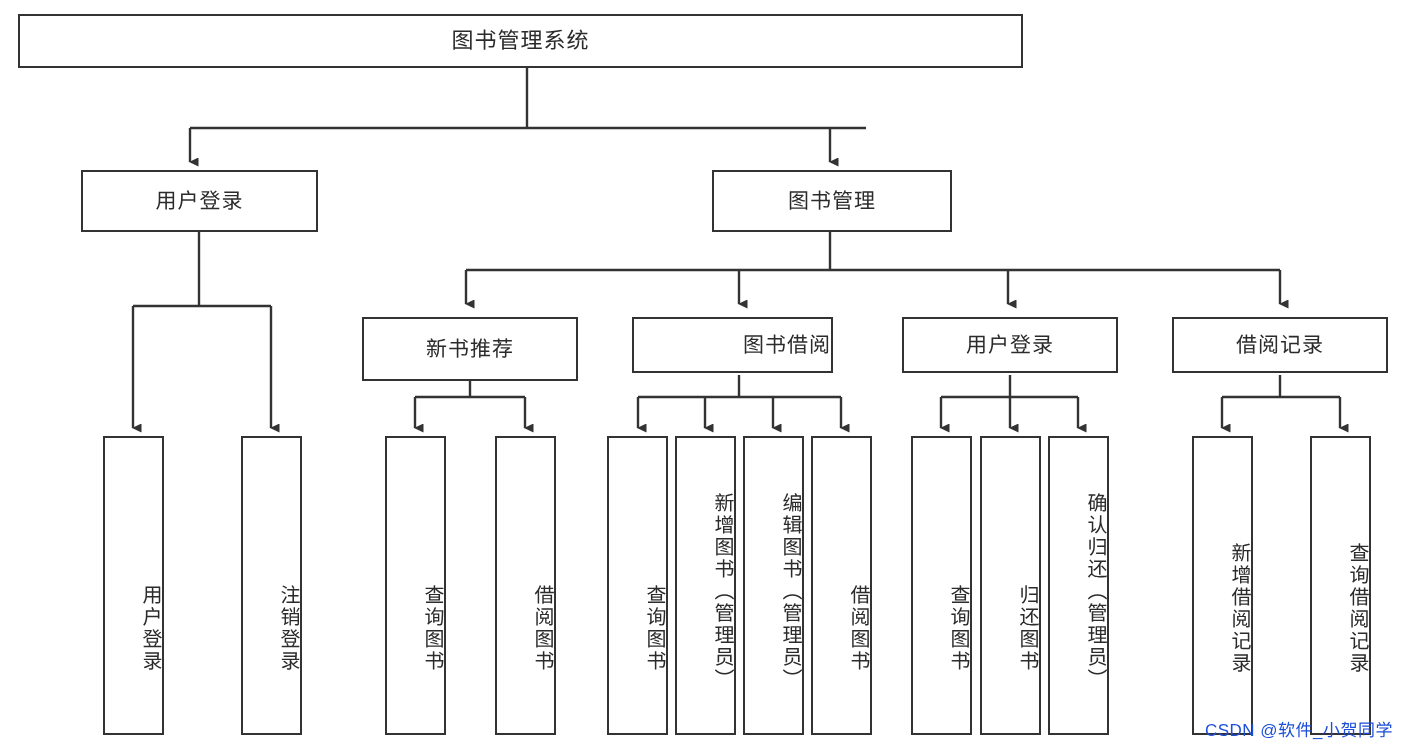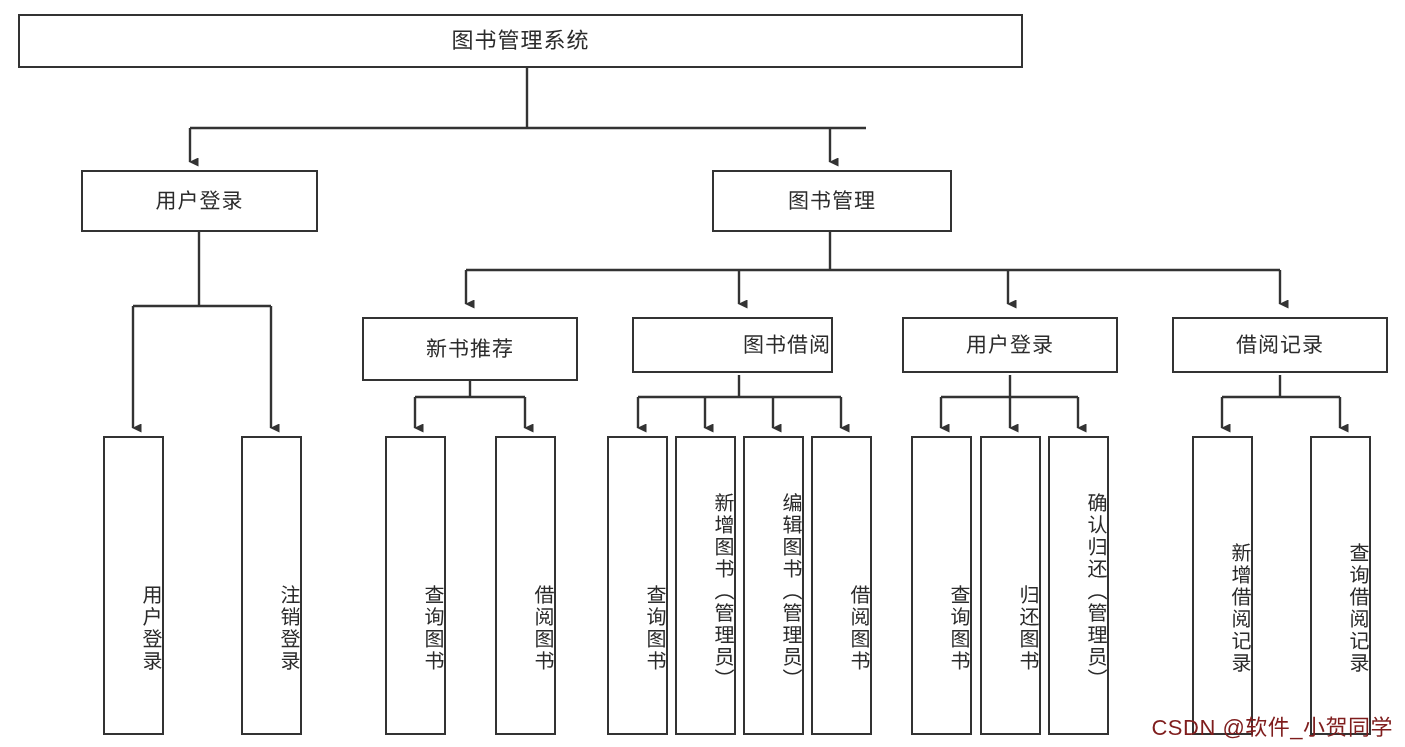--- a/index.html
+++ b/index.html
@@ -56,22 +56,22 @@
     text-orientation: upright;
     white-space: nowrap;
   }
   .node.root {
     font-size: 22px;
   }
   #watermark {
     position: absolute;
     right: 12px;
     bottom: 6px;
-    font-size: 22px;
-    color: #7f1d1d;
+    font-size: 17px;
+    color: #1d4ed8;
     letter-spacing: 0.5px;
     white-space: nowrap;
     font-family: "Liberation Sans", "DejaVu Sans", sans-serif;
   }
 </style>
 </head>
 <body>
 
 <div id="diagram-root">
 

